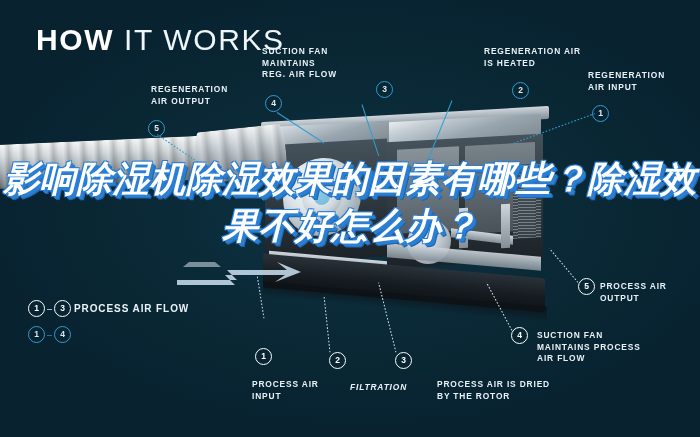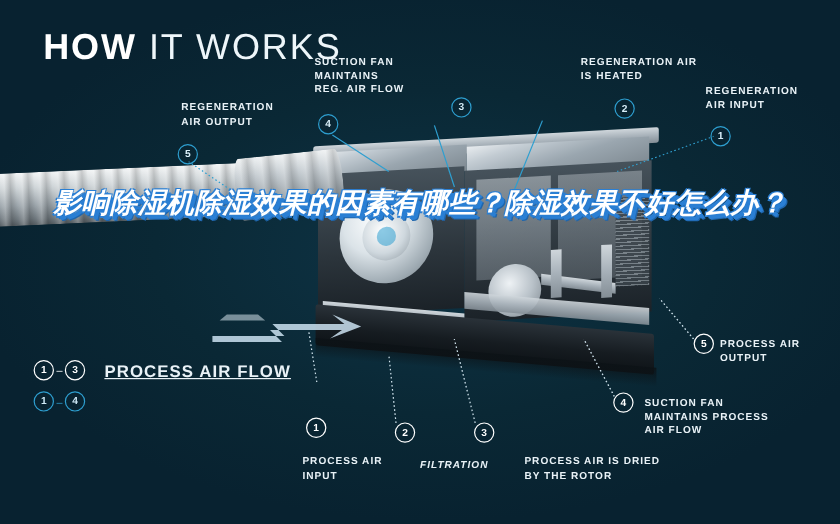--- a/index.html
+++ b/index.html
@@ -142,21 +142,21 @@
     width: 130px; height: 30px;
     opacity: 0.92;
   }
 
   
   #headline {
     position: absolute;
     left: 0; right: 0; top: 156px;
     text-align: center;
     font-family: "DejaVu Sans", "Liberation Sans", sans-serif;
-    font-size: 23px;
+    font-size: 36px;
     font-weight: 700;
     font-style: italic;
     line-height: 1.30;
     color: #ffffff;
     letter-spacing: 0.5px;
     text-shadow:
       3px 3px 0 #2a7fd4,
       2px 2px 0 #2a7fd4,
       -1px -1px 0 #2a7fd4,
       1px -1px 0 #2a7fd4,
@@ -195,27 +195,26 @@
   }
   .lbadge.cyan { border-color: #2e9fd0; color: #cfe9f6; }
   .ldash {
     width: 9px;
     text-align: center;
     color: #ffffff;
     font-size: 9px;
   }
   .ldash.cyan { color: #2e9fd0; }
   .ltext {
-    margin-left: 16px;
-    font-size: 14px;
+    margin-left: 3px;
+    font-size: 10px;
     font-weight: 700;
     letter-spacing: 0.9px;
     color: #e9f2f7;
     text-transform: uppercase;
-    text-decoration: underline;
   }
 </style>
 </head>
 <body>
 
 <div id="stage">
 
   <div id="machine">
 
     <div class="mplate" style="left:6px; top:6px; width:288px; height:13px; transform:skewY(-3.2deg); border-radius:2px;"></div>

